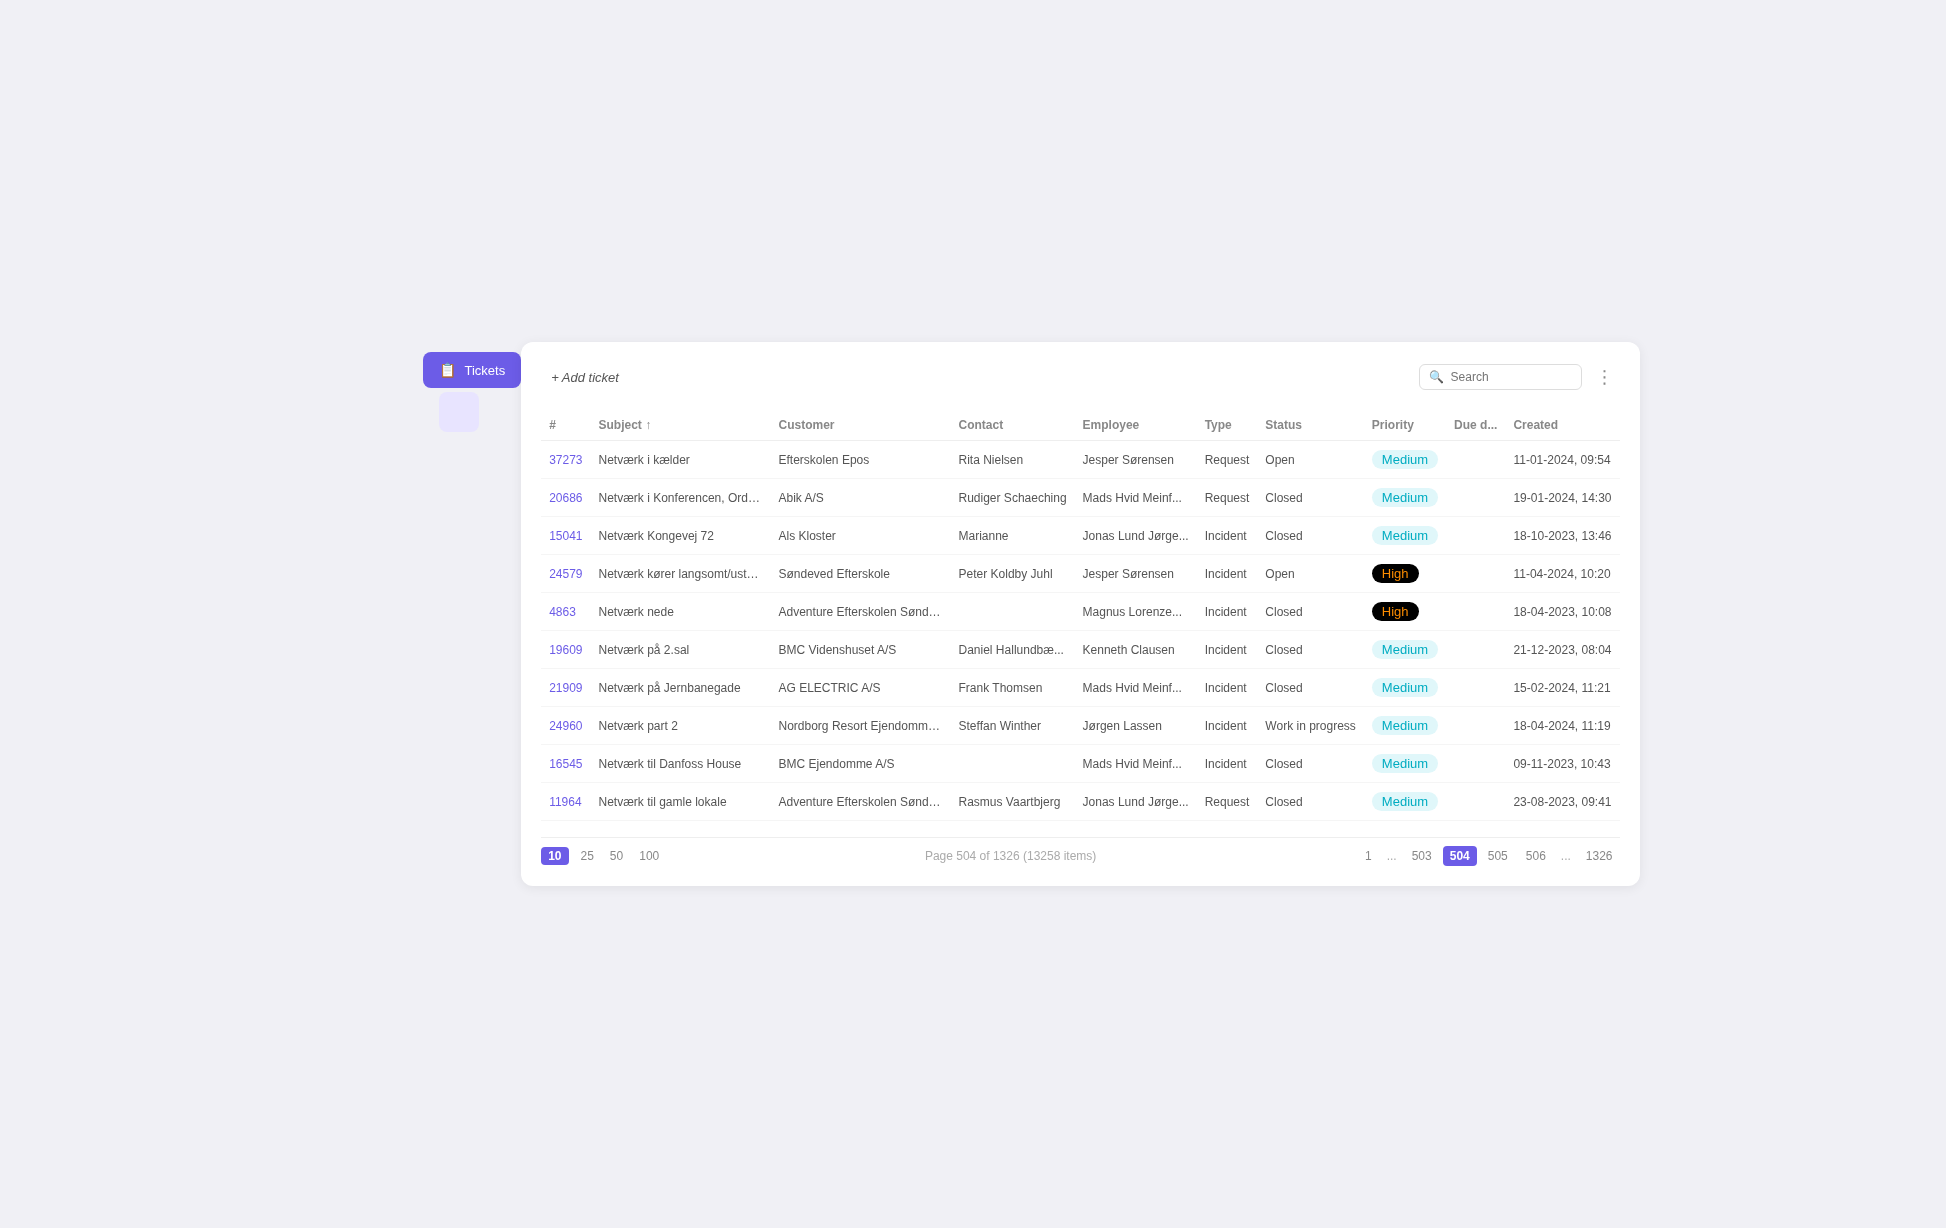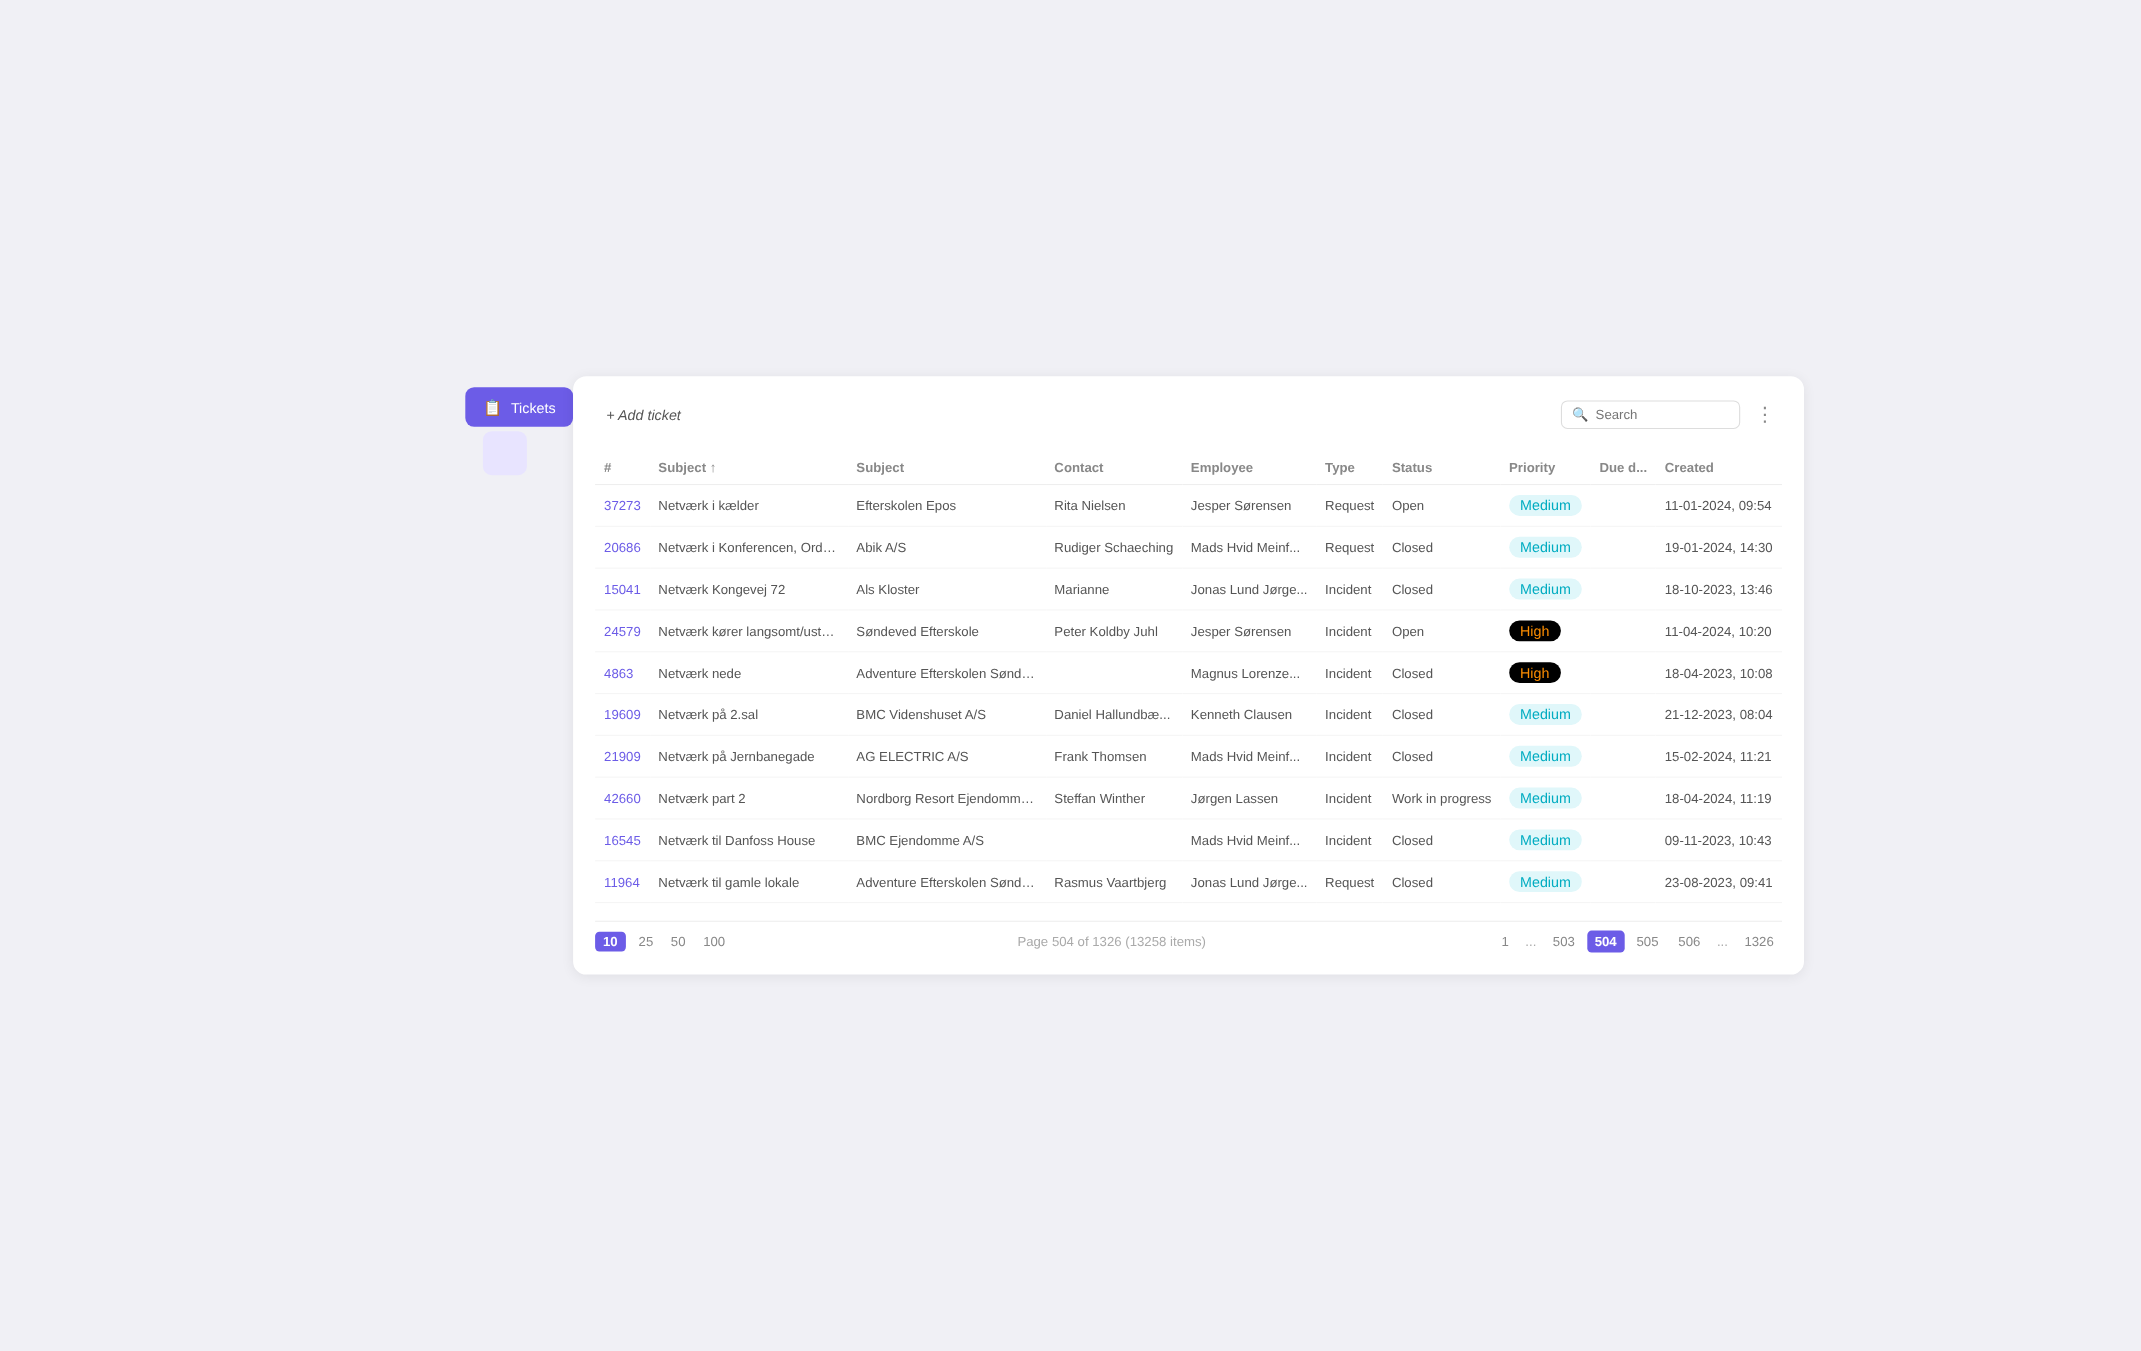--- a/index.html
+++ b/index.html
@@ -228,21 +228,21 @@
         </div>
         <button class="more-btn">⋮</button>
       </div>
     </div>
 
     <table>
       <thead>
         <tr>
           <th>#</th>
           <th>Subject ↑</th>
-          <th>Subject</th>
+          <th>Customer</th>
           <th>Contact</th>
           <th>Employee</th>
           <th>Type</th>
           <th>Status</th>
           <th>Priority</th>
           <th>Due d...</th>
           <th>Created</th>
         </tr>
       </thead>
       <tbody id="table-body">
@@ -324,21 +324,21 @@
     <td title="AG ELECTRIC A/S">AG ELECTRIC A/S</td>
     <td>Frank Thomsen</td>
     <td>Mads Hvid Meinf...</td>
     <td>Incident</td>
     <td>Closed</td>
     <td><span class="badge badge-medium">Medium</span></td>
     <td></td>
     <td>15-02-2024, 11:21</td>
   </tr>
           <tr>
-    <td><span class="ticket-id">42660</span></td>
+    <td><span class="ticket-id">24960</span></td>
     <td title="Netværk part 2">Netværk part 2</td>
     <td title="Nordborg Resort Ejendomme A/S">Nordborg Resort Ejendomme A/S</td>
     <td>Steffan Winther</td>
     <td>Jørgen Lassen</td>
     <td>Incident</td>
     <td>Work in progress</td>
     <td><span class="badge badge-medium">Medium</span></td>
     <td></td>
     <td>18-04-2024, 11:19</td>
   </tr>

